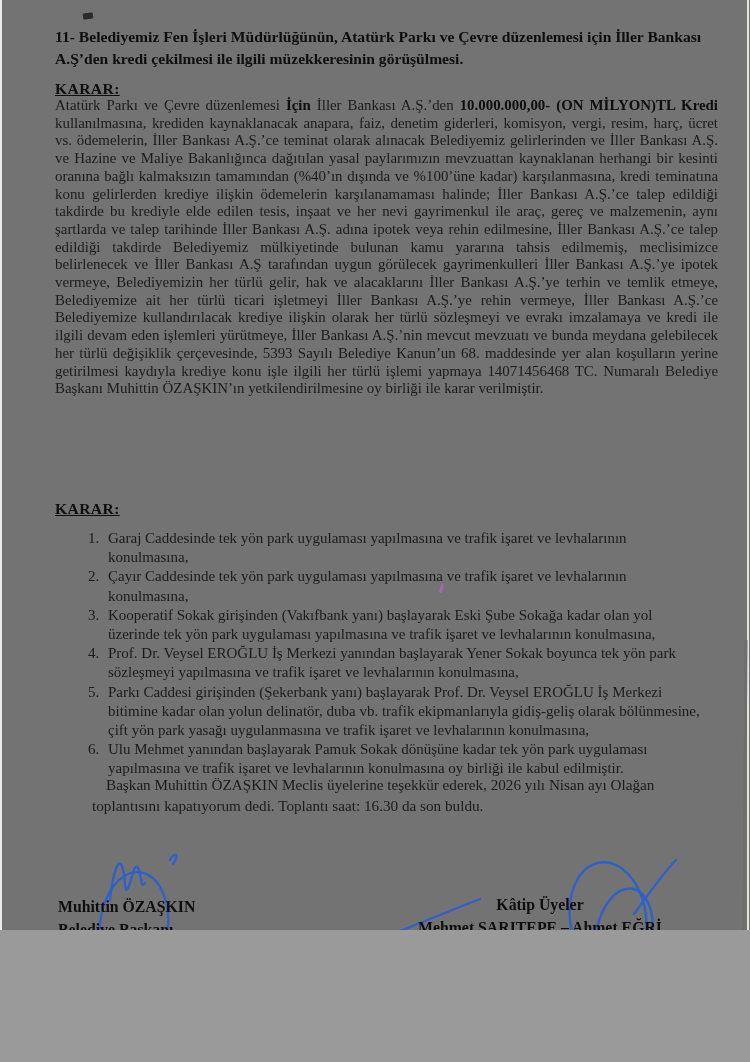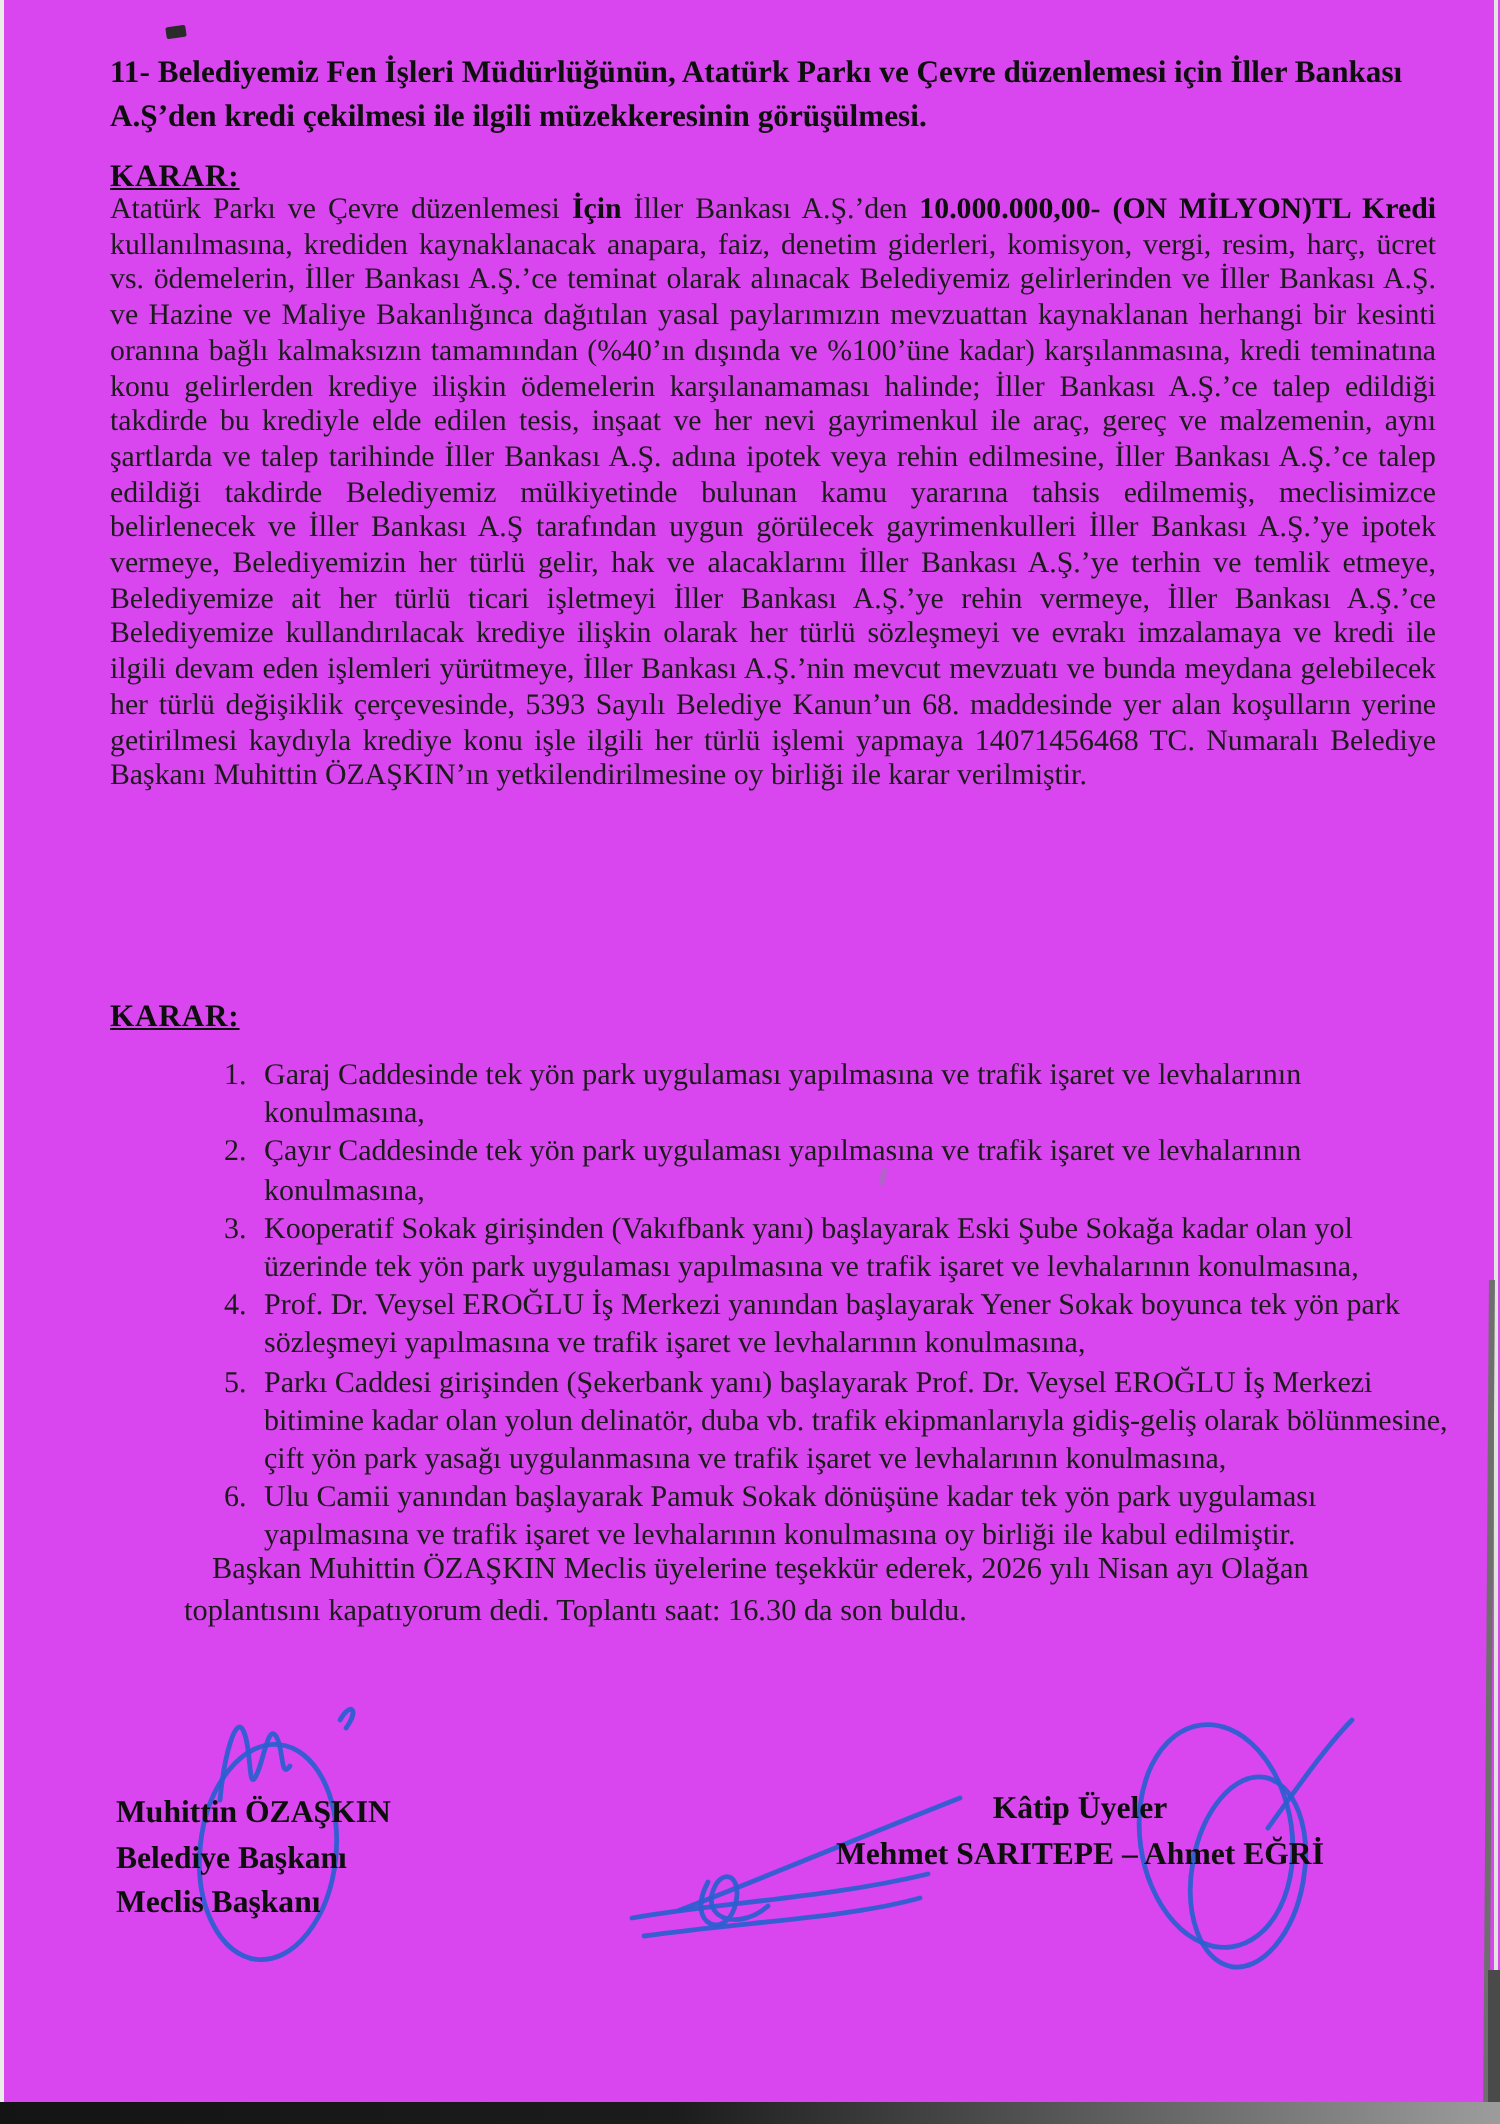--- a/index.html
+++ b/index.html
@@ -1,18 +1,18 @@
 <!DOCTYPE html>
 <html><head>
 <meta charset="utf-8">
 <style>
   html,body { margin:0; padding:0; background:#9a9a9a; }
   .page {
-    position:relative; width:750px; height:1062px; margin:0 auto;
-    background:#d946ef; overflow:hidden;
+    position:relative; width:750px; height:930px; margin:0 auto;
+    background:#737373; overflow:hidden;
     font-family:"Liberation Serif", serif; color:#1b1b1b;
   }
   .abs { position:absolute; }
 
   .doc-heading {
     font-weight:bold; font-size:15.6px; line-height:21.5px; color:#0e0e0e;
   }
   .karar-label {
     font-weight:bold; font-size:15.6px; color:#0e0e0e;
     text-decoration:underline; letter-spacing:0.4px;
@@ -63,38 +63,38 @@
 
   <div class="abs karar-label" style="left:55px; top:80px;">KARAR:</div>
 
   <p class="abs body-para" style="left:55px; top:97px; width:663px; margin:0;">
     <span>Atatürk Parkı ve Çevre düzenlemesi </span><span class="b">İçin</span><span> İller Bankası A.Ş.’den </span><span class="b">10.000.000,00- (ON MİLYON)TL Kredi</span><span> kullanılmasına, krediden kaynaklanacak anapara, faiz, denetim giderleri, komisyon, vergi, resim, harç, ücret vs. ödemelerin, İller Bankası A.Ş.’ce teminat olarak alınacak Belediyemiz gelirlerinden ve İller Bankası A.Ş. ve Hazine ve Maliye Bakanlığınca dağıtılan yasal paylarımızın mevzuattan kaynaklanan herhangi bir kesinti oranına bağlı kalmaksızın tamamından (%40’ın dışında ve %100’üne kadar) karşılanmasına, kredi teminatına konu gelirlerden krediye ilişkin ödemelerin karşılanamaması halinde; İller Bankası A.Ş.’ce talep edildiği takdirde bu krediyle elde edilen tesis, inşaat ve her nevi gayrimenkul ile araç, gereç ve malzemenin, aynı şartlarda ve talep tarihinde İller Bankası A.Ş. adına ipotek veya rehin edilmesine, İller Bankası A.Ş.’ce talep edildiği takdirde Belediyemiz mülkiyetinde bulunan kamu yararına tahsis edilmemiş, meclisimizce belirlenecek ve İller Bankası A.Ş tarafından uygun görülecek gayrimenkulleri İller Bankası A.Ş.’ye ipotek vermeye, Belediyemizin her türlü gelir, hak ve alacaklarını İller Bankası A.Ş.’ye terhin ve temlik etmeye, Belediyemize ait her türlü ticari işletmeyi İller Bankası A.Ş.’ye rehin vermeye, İller Bankası A.Ş.’ce Belediyemize kullandırılacak krediye ilişkin olarak her türlü sözleşmeyi ve evrakı imzalamaya ve kredi ile ilgili devam eden işlemleri yürütmeye, İller Bankası A.Ş.’nin mevcut mevzuatı ve bunda meydana gelebilecek her türlü değişiklik çerçevesinde, 5393 Sayılı Belediye Kanun’un 68. maddesinde yer alan koşulların yerine getirilmesi kaydıyla krediye konu işle ilgili her türlü işlemi yapmaya 14071456468 TC. Numaralı Belediye Başkanı Muhittin ÖZAŞKIN’ın yetkilendirilmesine oy birliği ile karar verilmiştir.</span>
   </p>
 
 
   <div class="abs karar-label" style="left:55px; top:500px;">KARAR:</div>
 
-  <ol class="abs decision-list" style="left:88px; top:529px;margin-left:24px;">
+  <ol class="abs decision-list" style="left:88px; top:529px;">
     <li>
       <span class="num">1.</span><span>Garaj Caddesinde tek yön park uygulaması yapılmasına ve trafik işaret ve levhalarının konulmasına,</span>
     </li>
     <li>
       <span class="num">2.</span><span>Çayır Caddesinde tek yön park uygulaması yapılmasına ve trafik işaret ve levhalarının konulmasına,</span>
     </li>
     <li>
       <span class="num">3.</span><span>Kooperatif Sokak girişinden (Vakıfbank yanı) başlayarak Eski Şube Sokağa kadar olan yol üzerinde tek yön park uygulaması yapılmasına ve trafik işaret ve levhalarının konulmasına,</span>
     </li>
     <li>
       <span class="num">4.</span><span>Prof. Dr. Veysel EROĞLU İş Merkezi yanından başlayarak Yener Sokak boyunca tek yön park sözleşmeyi yapılmasına ve trafik işaret ve levhalarının konulmasına,</span>
     </li>
     <li>
       <span class="num">5.</span><span>Parkı Caddesi girişinden (Şekerbank yanı) başlayarak Prof. Dr. Veysel EROĞLU İş Merkezi bitimine kadar olan yolun delinatör, duba vb. trafik ekipmanlarıyla gidiş-geliş olarak bölünmesine, çift yön park yasağı uygulanmasına ve trafik işaret ve levhalarının konulmasına,</span>
     </li>
     <li>
-      <span class="num">6.</span><span>Ulu Camii yanından başlayarak Pamuk Sokak dönüşüne kadar tek yön park uygulaması yapılmasına ve trafik işaret ve levhalarının konulmasına oy birliği ile kabul edilmiştir.</span>
+      <span class="num">6.</span><span>Ulu Mehmet yanından başlayarak Pamuk Sokak dönüşüne kadar tek yön park uygulaması yapılmasına ve trafik işaret ve levhalarının konulmasına oy birliği ile kabul edilmiştir.</span>
     </li>
   </ol>
 
   <p class="abs closing-para" style="left:92px; top:775px; width:620px; margin:0;">Başkan Muhittin ÖZAŞKIN Meclis üyelerine teşekkür ederek, 2026 yılı Nisan ayı Olağan toplantısını kapatıyorum dedi. Toplantı saat: 16.30 da son buldu.</p>
 
   <svg class="abs ink-sig" style="left:72px; top:838px;" width="130" height="150" viewBox="0 0 130 150">
     <ellipse cx="62" cy="88" rx="34" ry="54" transform="rotate(6 62 88)"></ellipse>
     <path d="M38,62 C40,40 46,18 50,28 C54,38 52,58 56,50 C60,42 62,24 66,30 C70,36 68,52 73,45"></path>
     <path d="M98,22 C103,13 108,16 101,26"></path>
   </svg>

